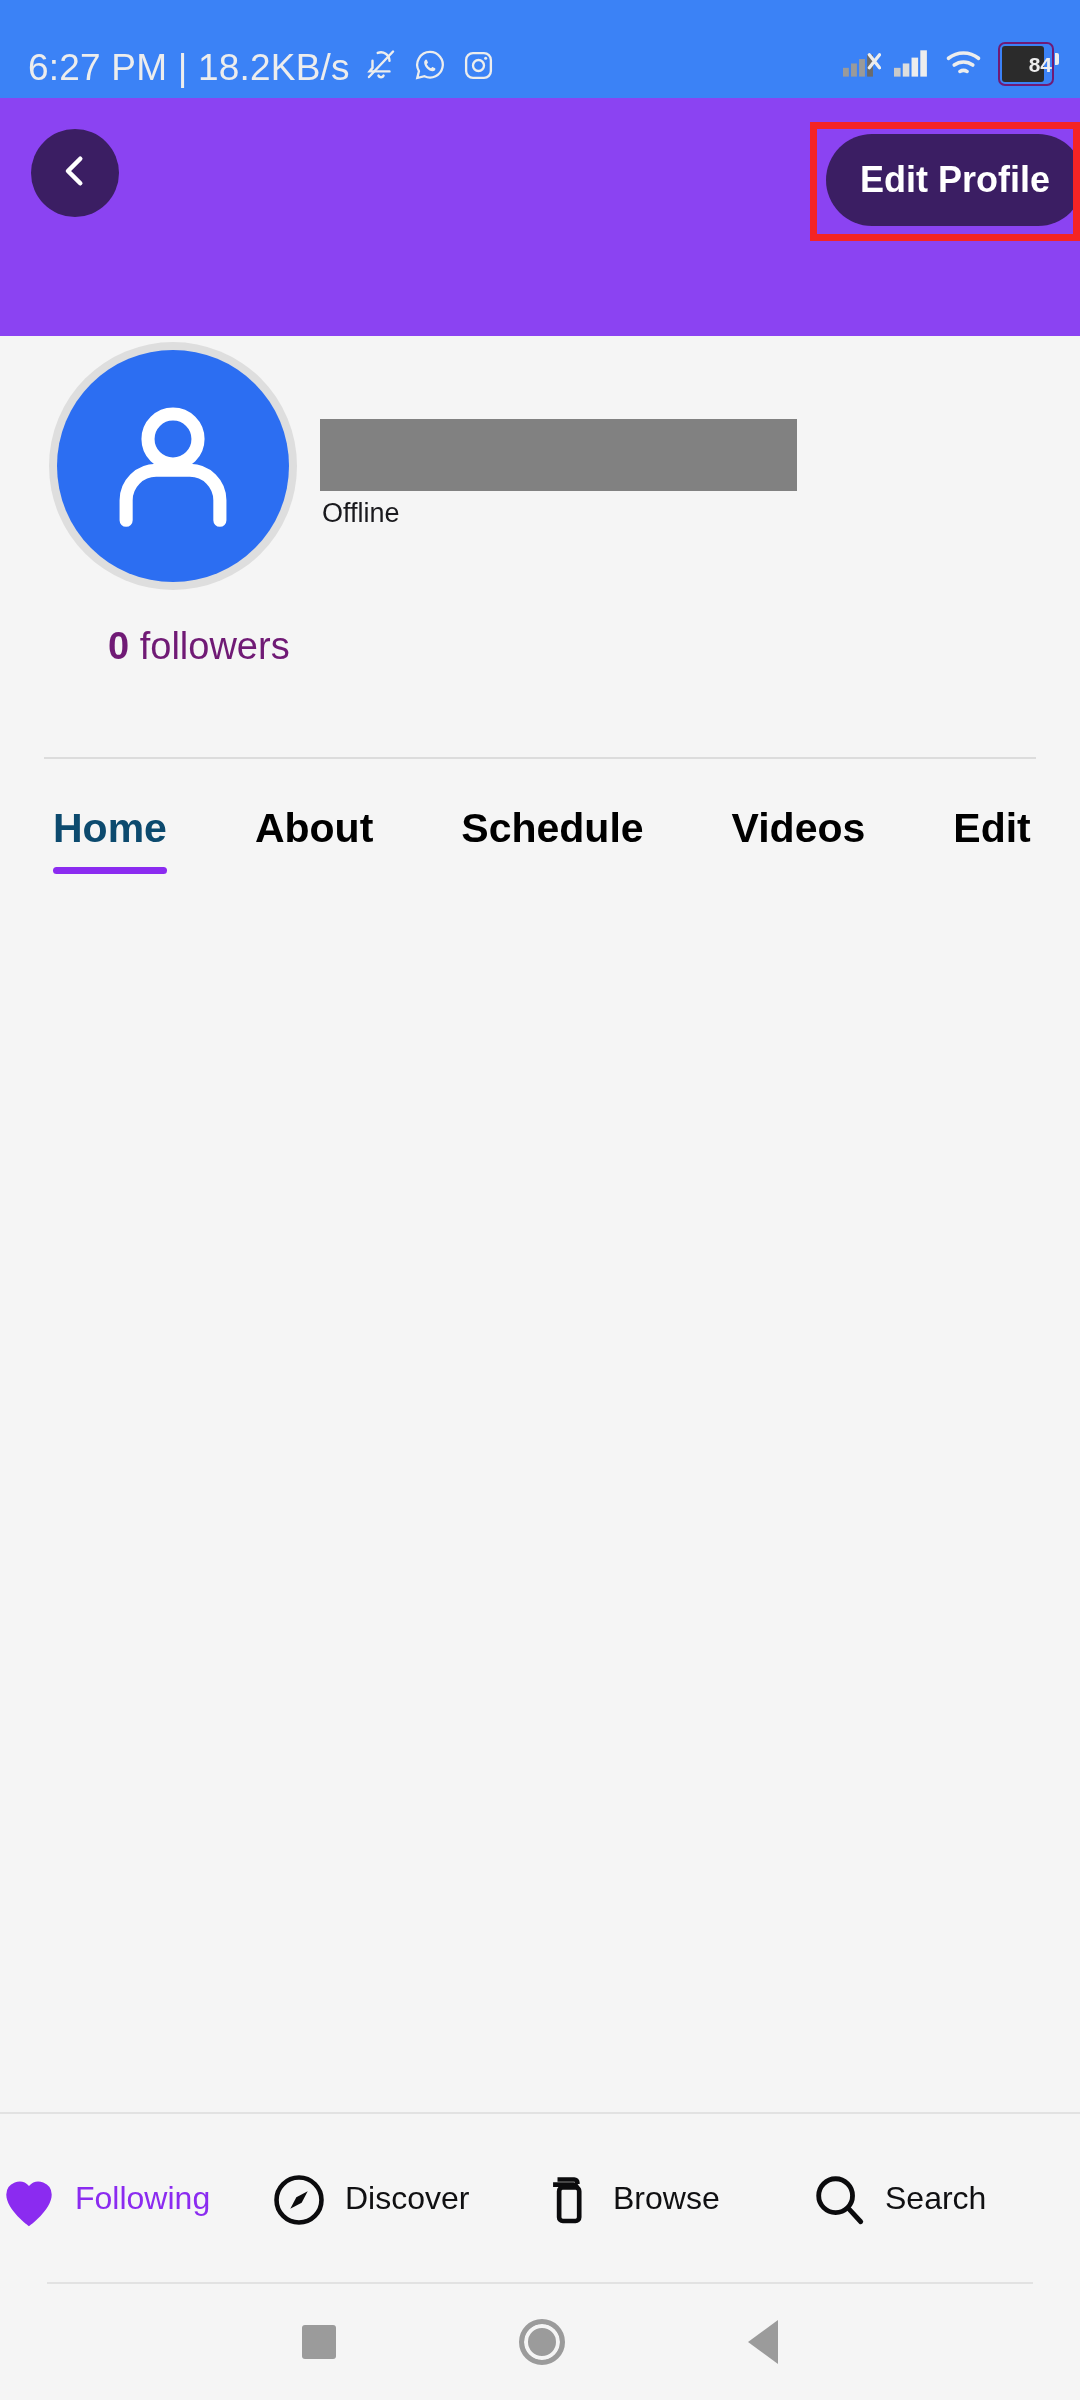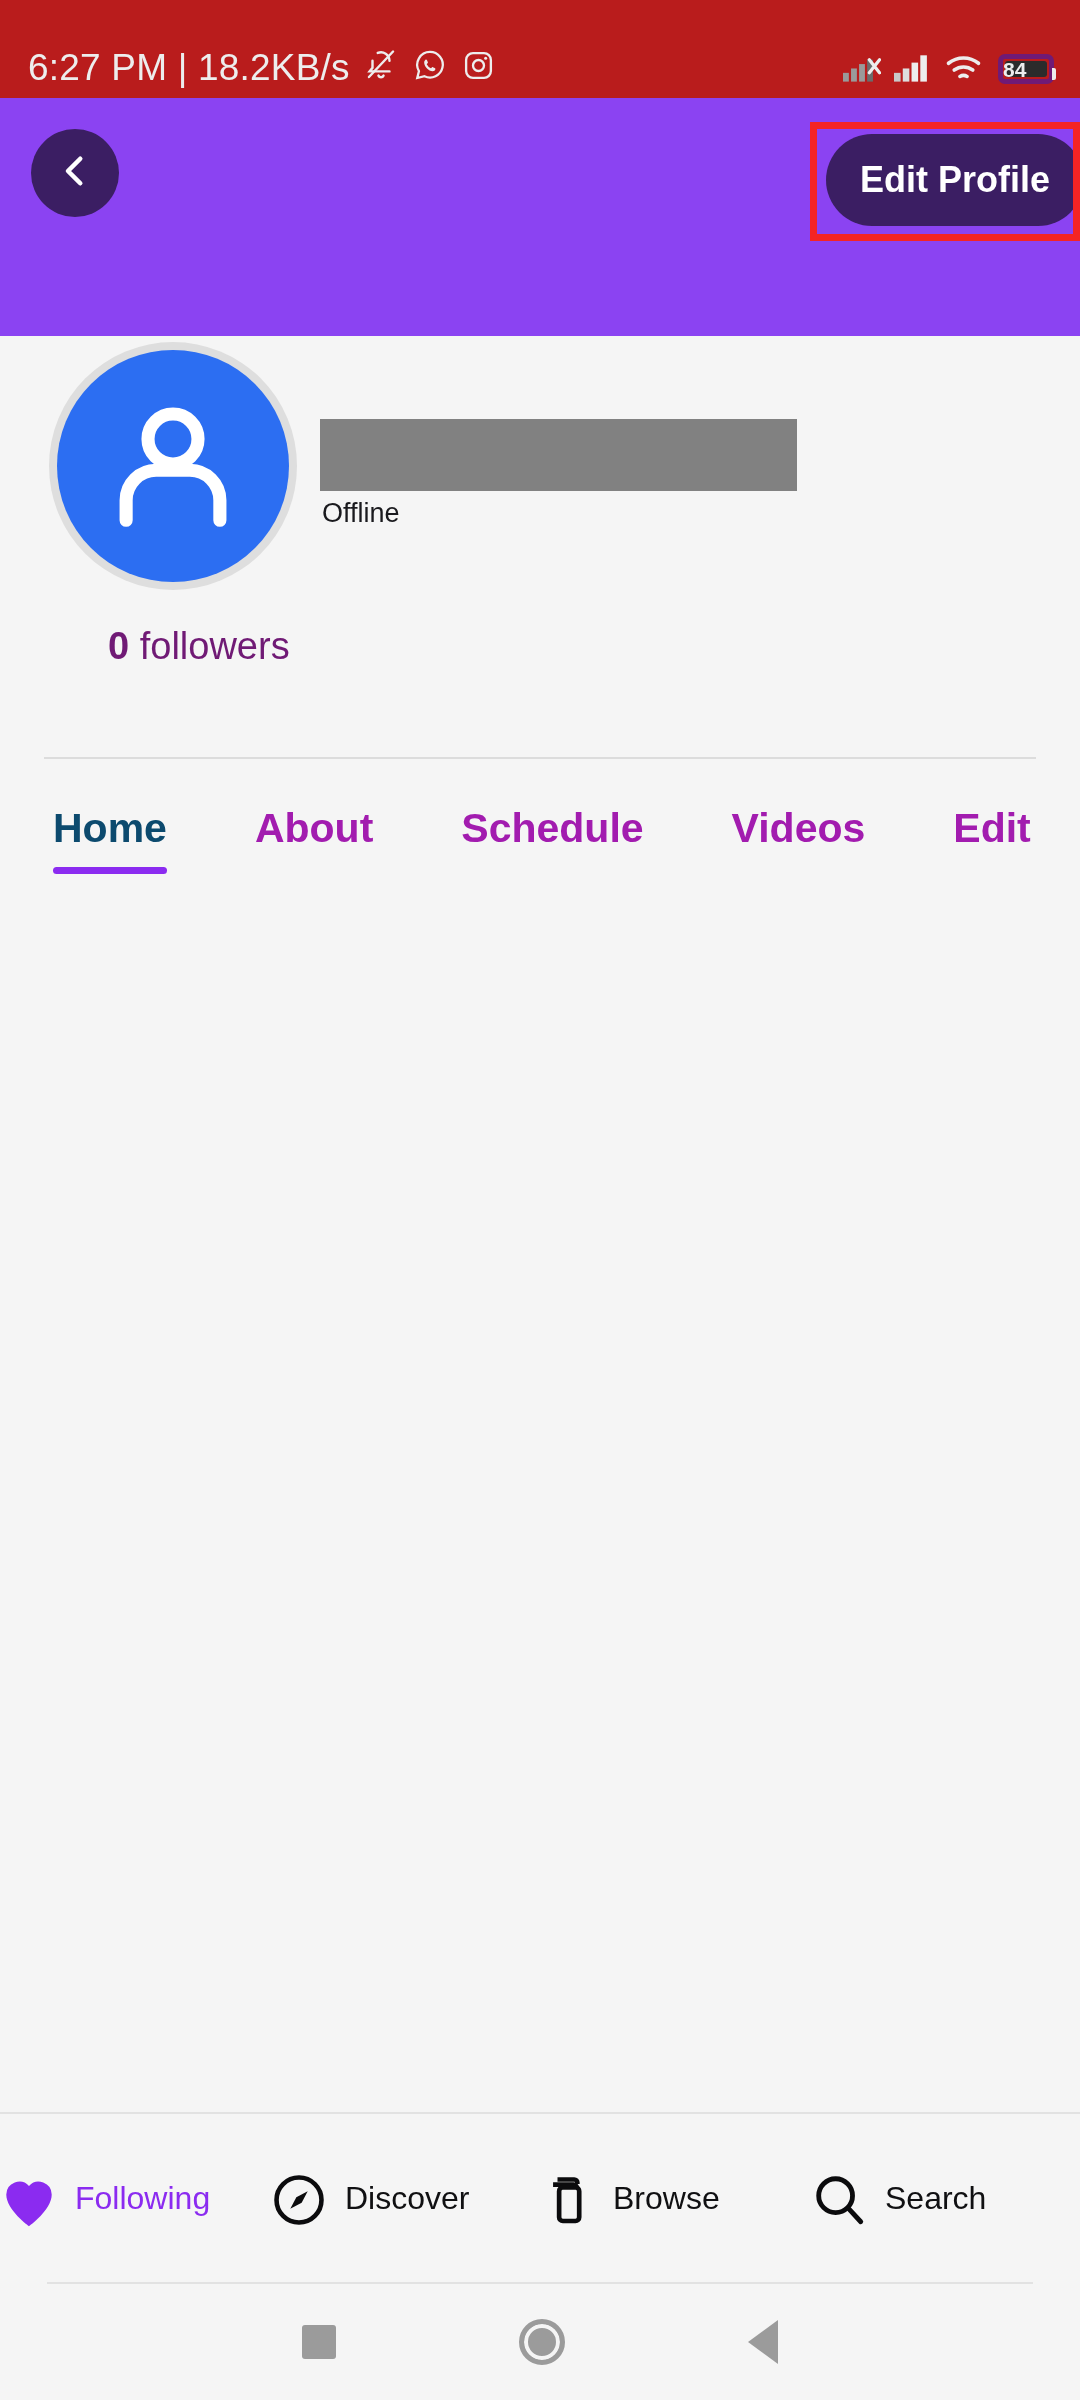--- a/index.html
+++ b/index.html
@@ -7,34 +7,34 @@
     width:1080px; height:2400px;
     background:#F5F5F5;
     font-family:"Liberation Sans", sans-serif;
     overflow:hidden;
   }
   #screen { position:relative; width:1080px; height:2400px; background:#F5F5F5; }
 
   
   .statusbar{
     position:absolute; top:0; left:0; width:1080px; height:98px;
-    background:#b91c1c; color:#EDEDED;
+    background:#3b82f6; color:#EDEDED;
     display:flex; align-items:flex-end; justify-content:space-between;
     padding:0 26px 12px 28px;
   }
   .sb-left{ display:flex; align-items:center; gap:14px; }
   .sb-clock{ font-size:37px; letter-spacing:.2px; line-height:1; white-space:nowrap; }
   .sb-icons-left{ display:flex; align-items:center; gap:15px; }
   .sb-right{ display:flex; align-items:center; gap:13px; }
   .sb-ico{ display:block; }
 
   .battery{
-    position:relative; width:56px; height:30px;
-    border:5px solid #701a75; border-radius:7px;
-    display:flex; align-items:center; justify-content:flex-start;
+    position:relative; width:56px; height:44px;
+    border:2px solid #701a75; border-radius:7px;
+    display:flex; align-items:center; justify-content:flex-end;
   }
   .battery:after{
     content:""; position:absolute; right:-7px; top:9px;
     width:4px; height:12px; background:#EDEDED; border-radius:0 2px 2px 0;
   }
   .battery-fill{
     position:absolute; left:2px; top:2px; bottom:2px; width:42px;
     background:#2B2B2B; border-radius:3px;
   }
   .battery-txt{ position:relative; font-size:21px; font-weight:bold; color:#EDEDED; line-height:1; }
@@ -96,21 +96,21 @@
     width:992px; height:2px; background:#DCDCDC;
   }
 
   
   .tabs{
     position:absolute; left:0; top:795px; width:1080px; height:110px;
     padding-left:53px;
     display:flex; align-items:flex-start; gap:0;
   }
   .tab{
-    position:relative; font-size:41px; color:#a21caf;
+    position:relative; font-size:41px; color:#000000;
     padding:10px 0 22px 0; margin-right:88px; white-space:nowrap;
     font-weight:bold;
   }
   .tab.active{ color:#0c4a6e;text-align:right; }
   .tab.active .tab-underline{
     position:absolute; left:0; bottom:0; width:100%; height:7px;
     background:#8B2BF0; border-radius:4px;
   }
 
   

